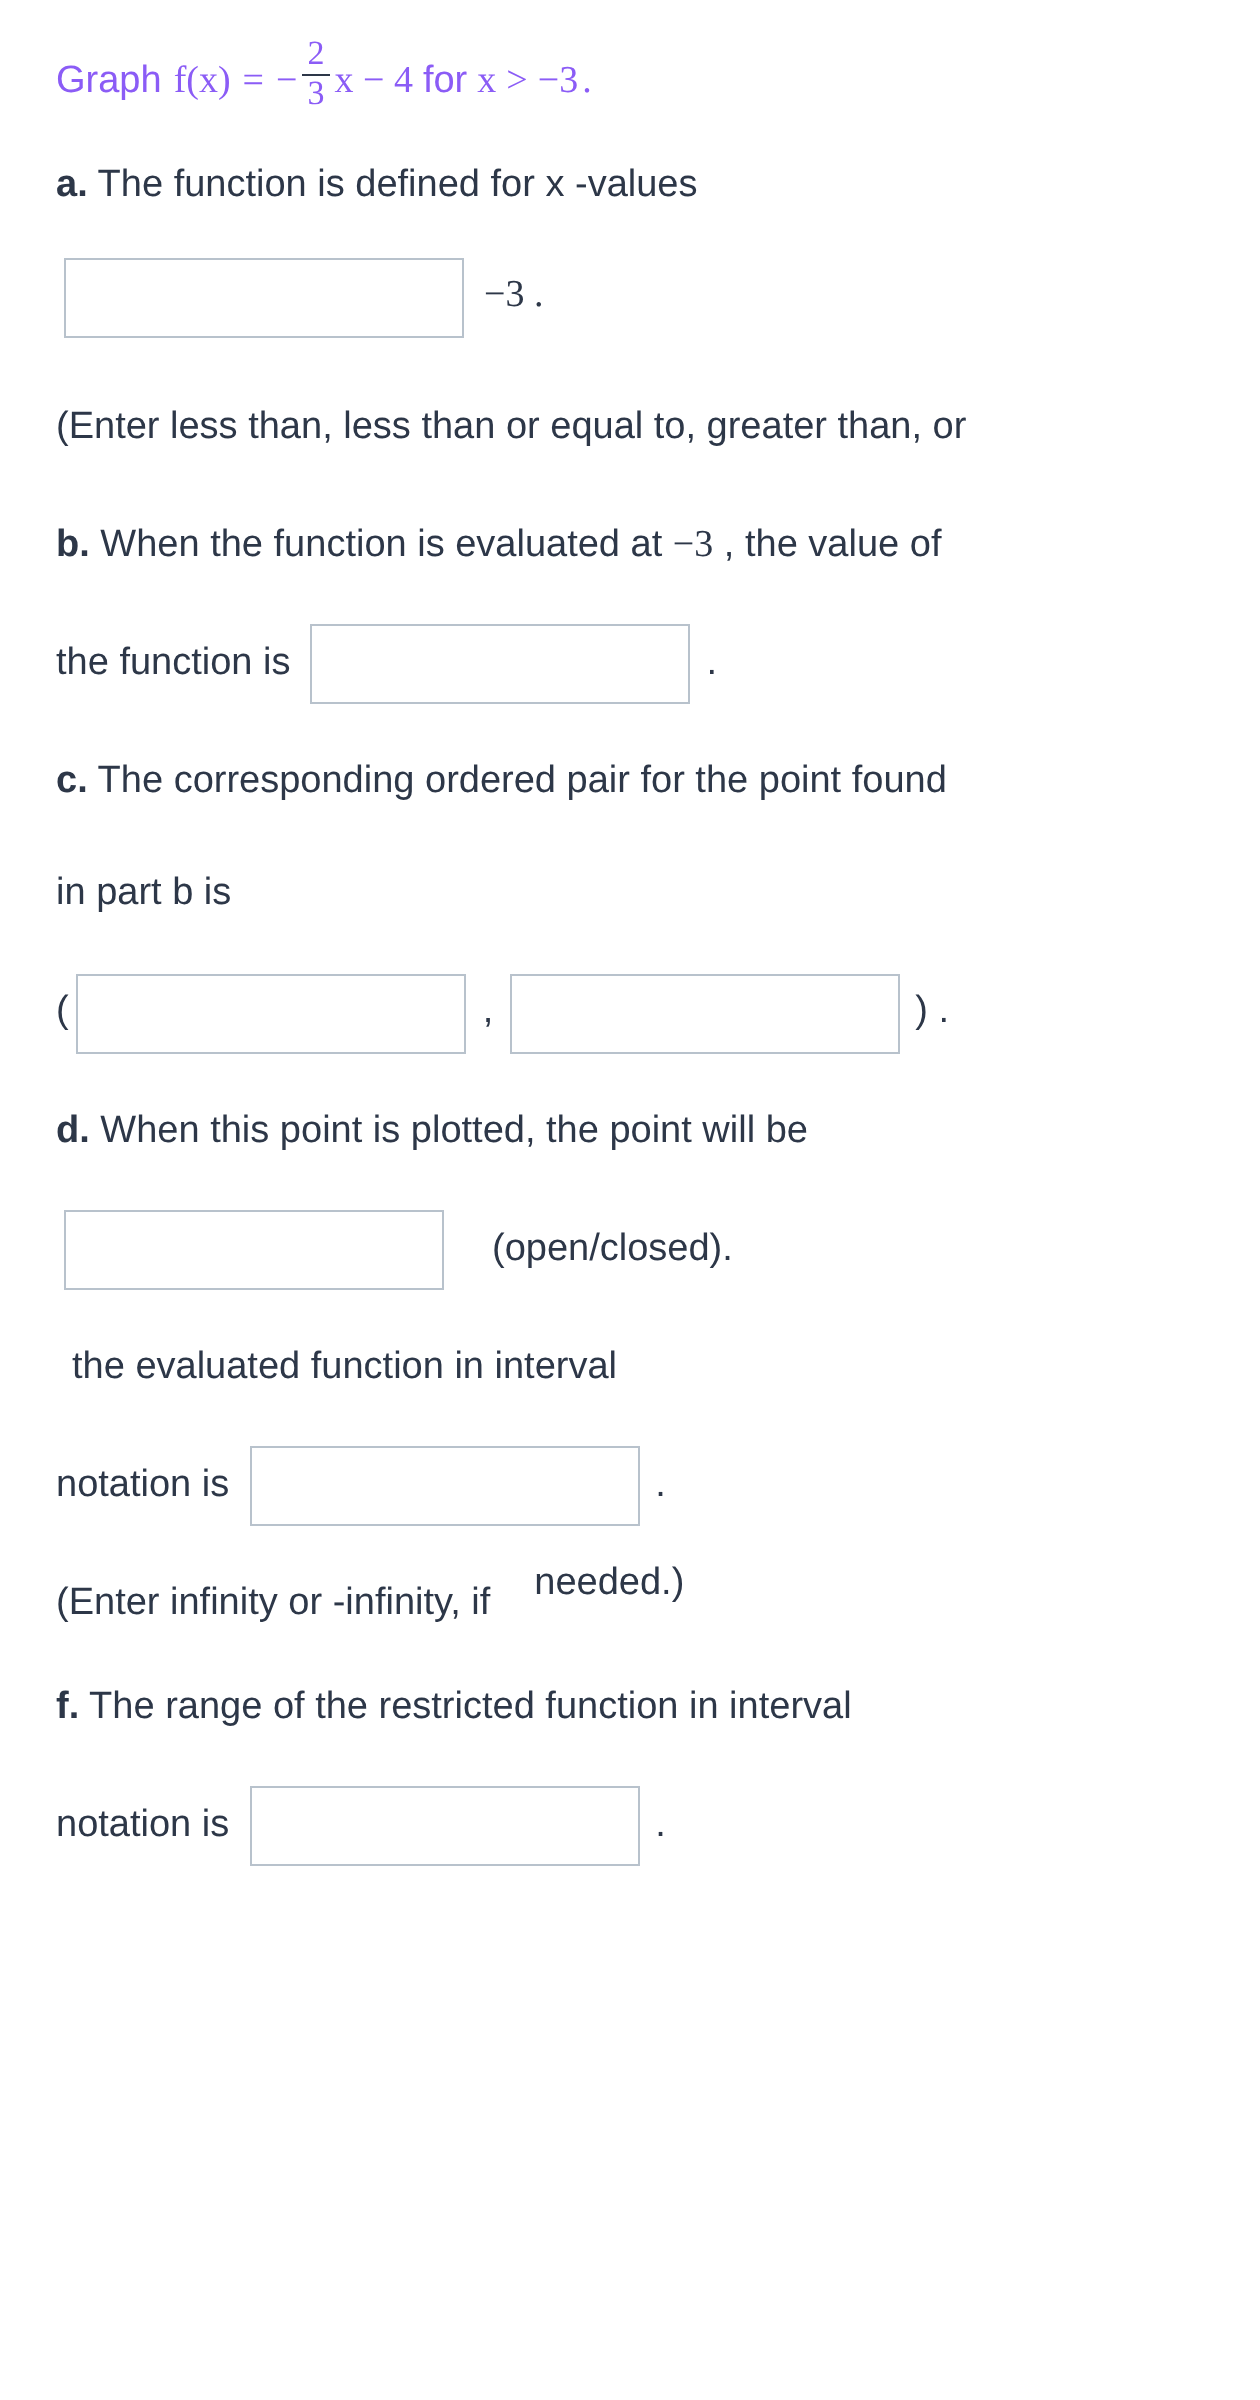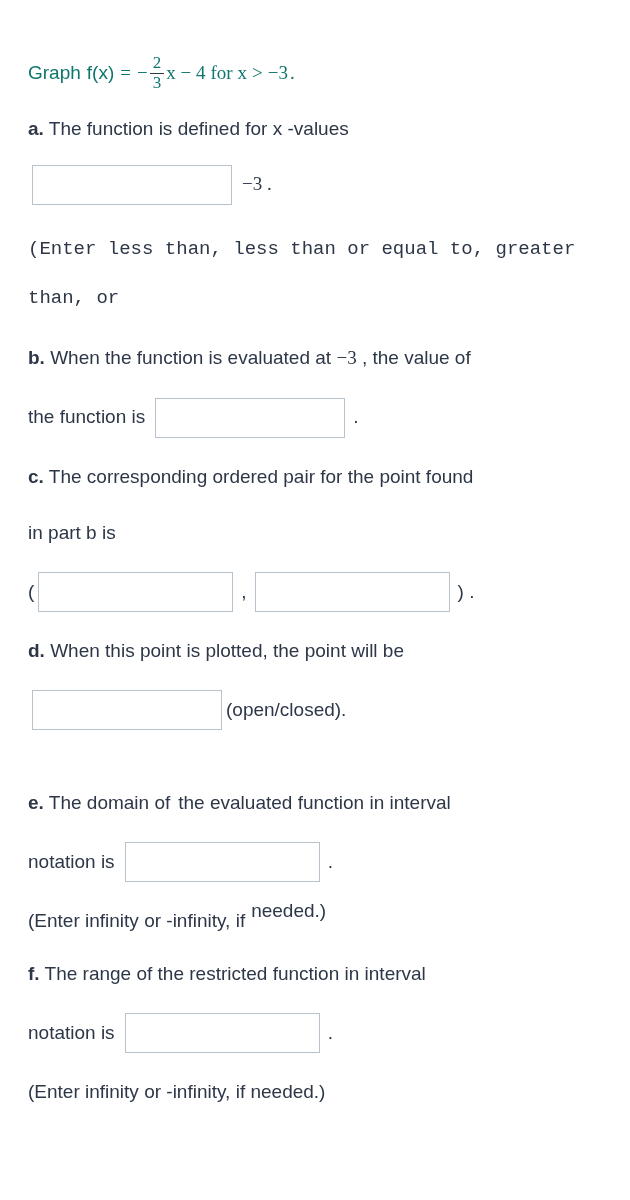--- a/index.html
+++ b/index.html
@@ -14,26 +14,25 @@
       width: 630px;
       padding: 20px 20px 30px 28px;
       font-size: 19px;
       line-height: 1.8;
     }
     .problem-body {
       overflow: hidden;
     }
     .formula-line {
       display: flex;
-      align-items: flex-start;
+      align-items: flex-end;
       flex-wrap: wrap;
       margin-bottom: 18px;
       font-family: 'Cambria Math', 'STIX', serif;
-      color: #0f766e;
-      margin-top: 36px;
+      color: #8b5cf6;
     }
     .fraction {
       display: inline-flex;
       flex-direction: column;
       align-items: center;
       vertical-align: middle;
       font-size: 17px;
       line-height: 1.1;
       margin: 0 2px;
       position: relative;
@@ -65,46 +64,45 @@
     .input-lg { width: 200px; }
     .inline-row {
       display: flex;
       align-items: center;
       flex-wrap: wrap;
       margin-top: 16px;
     }
     .text-block {
       margin-top: 20px;
       line-height: 2.6;
-      font-family: Liberation Mono, monospace;
     }
     .minus {
       font-family: serif;
     }
     .gap-top { margin-top: 18px; }
     .gap-top-lg { margin-top: 22px; }
   </style>
 </head>
 <body>
 
 <div class="problem-body">
 
   <div class="formula-line">
     <span style="font-family:-apple-system,Arial,sans-serif;margin-right:6px">Graph</span>
-    <span style="font-family:Liberation Sans, sans-serif">
+    <span style="font-family:Liberation Serif, serif">
       <span>f(x)</span>
     </span>
     <span style="margin:0 6px;font-family:serif">=</span>
     <span class="minus">−</span>
     <span class="fraction">
       <span class="num">2</span>
       <span class="den">3</span>
     </span>
     <span style="font-family:Liberation Serif, serif">x − 4</span>
-    <span style="margin:0 5px;font-family:Liberation Serif, serif">for</span>
+    <span style="margin:0 5px;font-family:Liberation Sans, sans-serif">for</span>
     <span style="font-family:serif">x</span>
     <span style="font-family:serif;margin:0 5px">&gt;</span>
     <span style="font-family:serif">−3</span>
     <span style="margin-left:2px">.</span>
   </div>
 
   <div class="part">
     <div>
       <span class="bold">a.</span>
       <span> </span>
@@ -158,58 +156,47 @@
   </div>
 
   <div class="part gap-top-lg">
     <div>
       <span class="bold">d.</span>
       <span> </span>
       <span>When this point is plotted, the point will be</span>
     </div>
     <div class="inline-row gap-top-lg">
       <input class="input-box input-sm" style="">
-      <span style="margin-left:0">(open/closed).</span>
+      <span style="margin-left:20px">(open/closed).</span>
     </div>
   </div>
 
   <div class="part gap-top-lg">
     <div class="inline-row" style="align-items:flex-end">
-      <div style="display:flex;flex-direction:column">
-        <span style="visibility:hidden">&nbsp;</span>
-        <span>
-          <span class="bold">e.</span>
-          <span> </span>
-          <span>The domain of</span>
-        </span>
-      </div>
       <span style="margin-left:8px">the evaluated function in interval</span>
     </div>
     <div class="inline-row gap-top-lg">
       <span>notation is</span>
       <span style="width:6px"></span>
       <input class="input-box input-md" style="">
       <span style="margin-left:4px">.</span>
     </div>
     <div class="inline-row gap-top-lg" style="">
       <span>(Enter infinity or -infinity, if</span>
-      <span style="margin-left:6px;position:relative;top:-10px">needed.)</span>
+      <span style="margin-left:22px;position:relative;top:-10px">needed.)</span>
     </div>
   </div>
 
   <div class="part gap-top">
     <div>
       <span class="bold">f.</span>
       <span> </span>
       <span>The range of the restricted function in interval</span>
     </div>
     <div class="inline-row gap-top-lg">
       <span>notation is</span>
       <span style="width:6px"></span>
       <input class="input-box input-md" style="">
       <span style="margin-left:4px">.</span>
     </div>
-    <div class="gap-top-lg">
-      <span>(Enter infinity or -infinity, if needed.)</span>
-    </div>
   </div>
 
 </div>
 
 </body></html>

